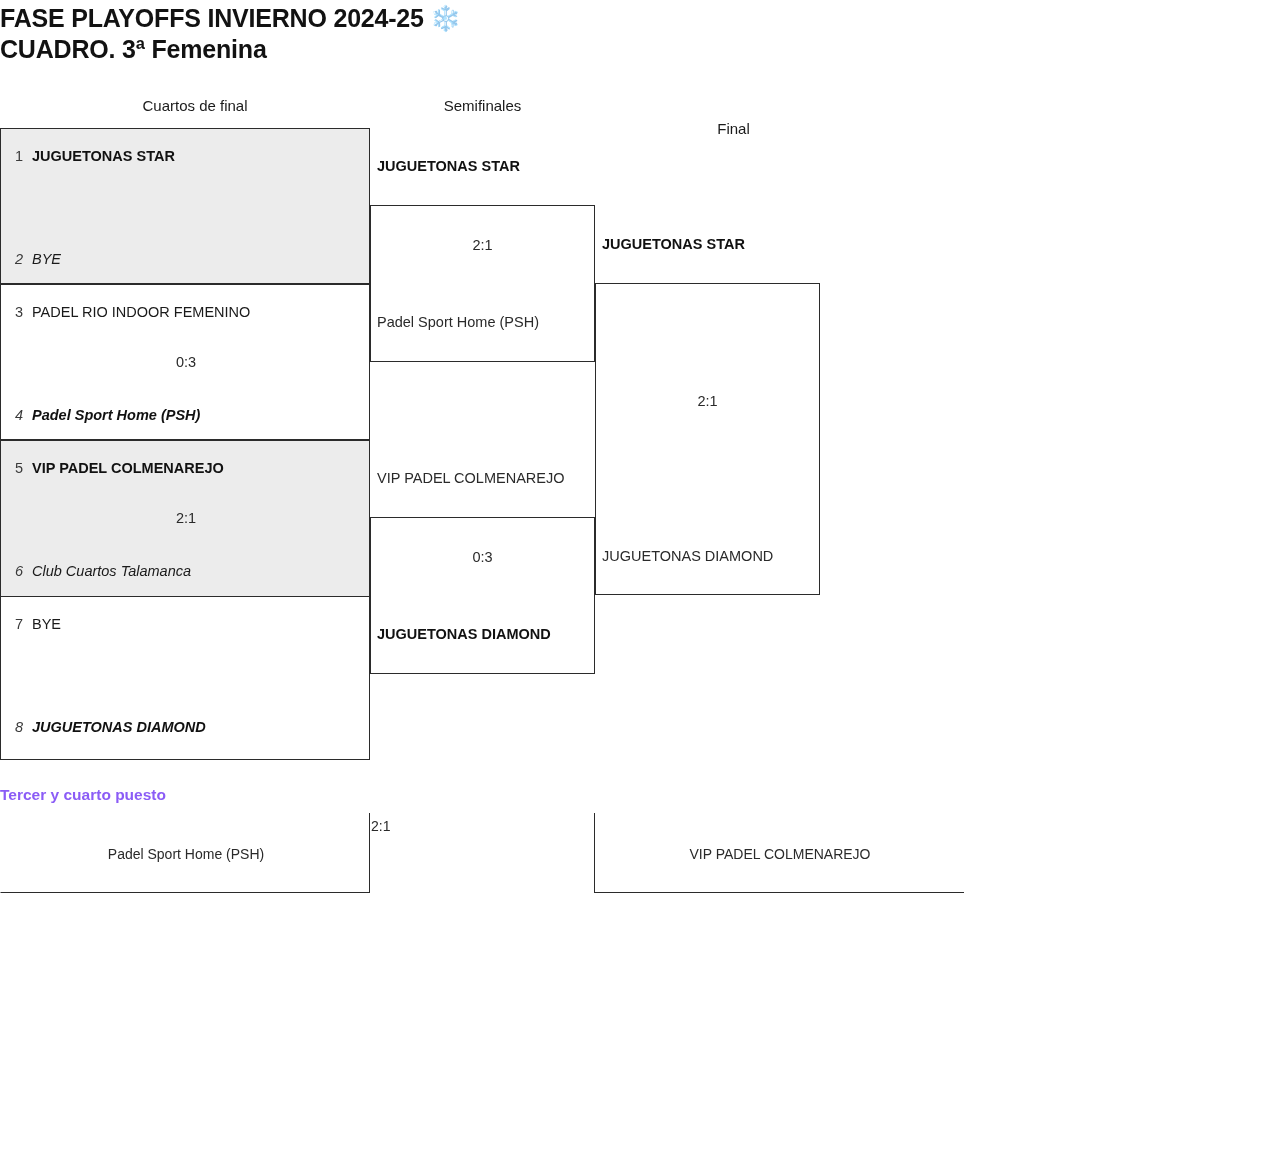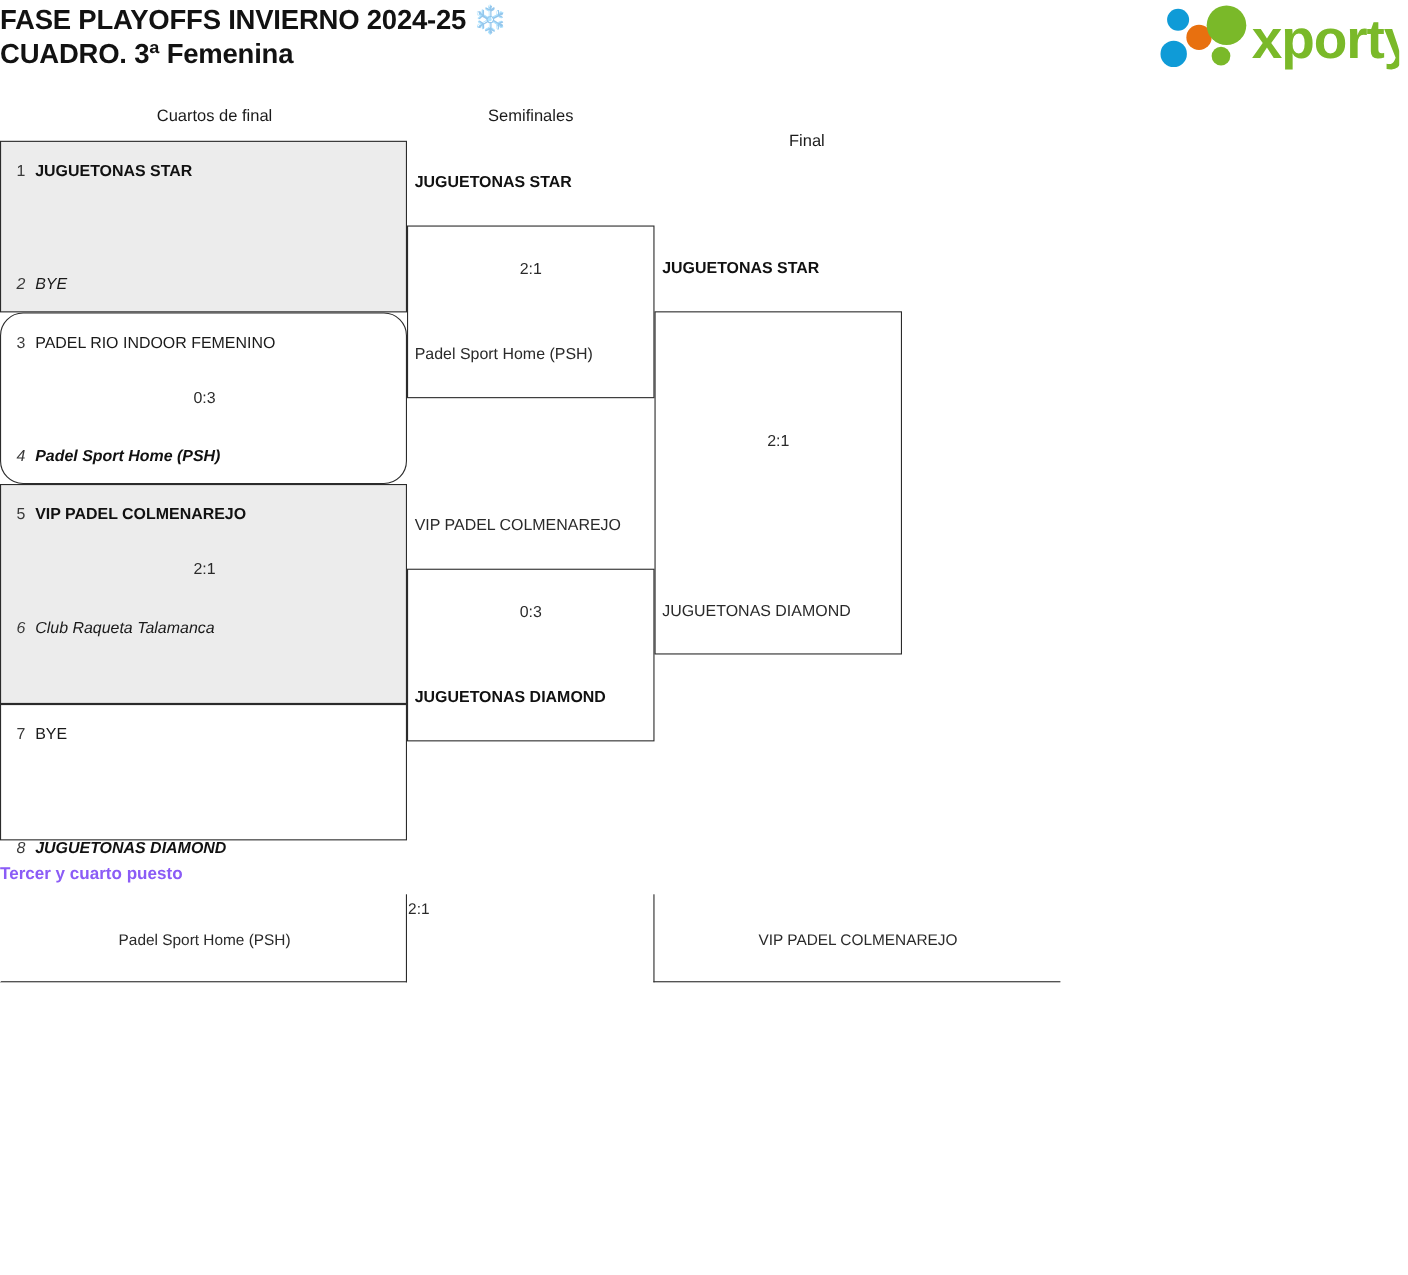--- a/index.html
+++ b/index.html
@@ -120,69 +120,59 @@
     font-size: 14px; color: #2a2a2a; line-height: 16px;
   }
 </style>
 </head>
 <body>
 
 <div id="header">
   <div id="title">FASE PLAYOFFS INVIERNO 2024-25 ❄️
 CUADRO. 3ª Femenina</div>
 
-  <div id="logo">
-    <svg width="232" height="60" viewBox="0 0 232 60">
-      <circle cx="31" cy="14" r="10" fill="#0f9bd7"></circle>
-      <circle cx="27" cy="45" r="12" fill="#0f9bd7"></circle>
-      <circle cx="50" cy="30" r="11.5" fill="#e8700f"></circle>
-      <circle cx="75" cy="19" r="18" fill="#7ab929"></circle>
-      <circle cx="70" cy="47" r="8.5" fill="#7ab929"></circle>
-      <text x="98" y="49" font-family="Liberation Sans, sans-serif" font-size="50" font-weight="bold" fill="#7ab929" letter-spacing="-1">xporty</text>
-    </svg>
-  </div>
 </div>
 
 <div class="round-head" id="rh-0">Cuartos de final</div>
 <div class="round-head" id="rh-1">Semifinales</div>
 <div class="round-head" id="rh-2">Final</div>
 
 <div id="bracket">
 
   <div class="qf shaded" style="top:128px;height:156px;">
     <div class="slot top">
       <span class="seed">1</span><span class="team win">JUGUETONAS STAR</span>
     </div>
     <div class="score"></div>
     <div class="slot bot">
       <span class="seed">2</span><span class="team">BYE</span>
     </div>
   </div>
 
-  <div class="qf" style="top:284px;height:156px;border-radius:21px;">
+  <div class="qf" style="top:284px;height:156px;">
     <div class="slot top">
       <span class="seed">3</span><span class="team">PADEL RIO INDOOR FEMENINO</span>
     </div>
     <div class="score">0:3</div>
     <div class="slot bot">
       <span class="seed">4</span><span class="team win">Padel Sport Home (PSH)</span>
     </div>
   </div>
 
   <div class="qf shaded" style="top:440px;height:200px;">
     <div class="slot top">
       <span class="seed">5</span><span class="team win">VIP PADEL COLMENAREJO</span>
     </div>
     <div class="score">2:1</div>
     <div class="slot bot">
-      <span class="seed">6</span><span class="team">Club Raqueta Talamanca</span>
-    </div>
-  </div>
-
-  <div class="qf" style="top:596px;height:124px;margin-top:44px;">
+      <span class="seed">6</span><span class="team">Club Cuartos Talamanca</span>
+    </div>
+  </div>
+
+  <div class="qf" style="top:596px;height:164px;">
     <div class="slot top">
       <span class="seed">7</span><span class="team">BYE</span>
     </div>
     <div class="score"></div>
     <div class="slot bot">
       <span class="seed">8</span><span class="team win">JUGUETONAS DIAMOND</span>
     </div>
   </div>
 
   <div class="adv win" style="left:377px; top:157px;">JUGUETONAS STAR</div>

